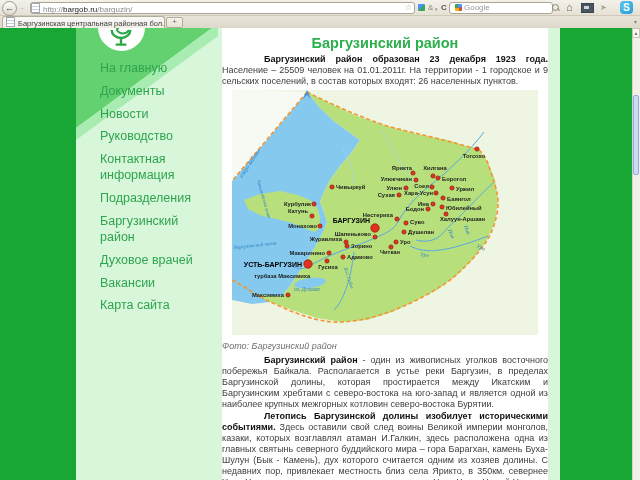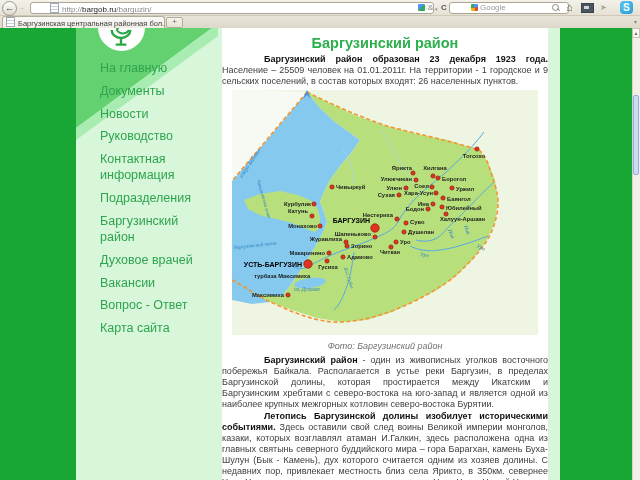--- a/index.html
+++ b/index.html
@@ -7,32 +7,32 @@
           font-family:"Liberation Sans",sans-serif; -webkit-font-smoothing:antialiased;}
   
   .navbar{position:absolute;left:0;top:0;width:640px;height:15px;
           background:linear-gradient(#f4f1ea,#e5e1d5);border-bottom:1px solid #cfc9ba;}
   .nav-btn{position:absolute;top:1px;width:13px;height:13px;border:1px solid #9b988d;border-radius:50%;
            background:linear-gradient(#fefefe,#dcd8cc);text-align:center;line-height:12px;font-size:9px;color:#3c4a52;}
   .fwd{left:16px;top:3px;width:10px;height:10px;border:none;border-radius:50%;background:transparent;
        color:#b9b5a9;font-size:8px;line-height:10px;}
   .urlbar{position:absolute;left:30px;top:2px;width:383px;height:10px;background:#fff;
           border:1px solid #aba593;border-radius:3px;font-size:8px;line-height:10px;color:#888;
-          padding-left:19px;white-space:nowrap;}
+          padding-left:0;white-space:nowrap;}
   .favicon{display:inline-block;width:7px;height:8px;background:#fff;border:1px solid #9fa8b8;
            vertical-align:-1px;margin-right:3px;
            background:repeating-linear-gradient(#fff 0 2px,#c8cfd9 2px 3px);}
   .url-domain{color:#222;}
   .url-star{position:absolute;right:2px;top:0;color:#b5b1a5;font-size:8px;}
   .tiny-ico{position:absolute;top:3px;font-size:8px;color:#8d897c;line-height:9px;}
   .color-ico{position:absolute;top:4px;width:7px;height:7px;border-radius:1px;
              background:linear-gradient(135deg,#4d90fe 50%,#35a854 50%);}
   .searchbox{position:absolute;left:449px;top:2px;width:97px;height:10px;background:#fff;
              border:1px solid #aba593;border-radius:3px;font-size:8px;line-height:10px;color:#9a9a9a;
-             padding-left:21px;white-space:nowrap;}
+             padding-left:5px;white-space:nowrap;}
   .glogo{display:inline-block;width:7px;height:7px;vertical-align:-1px;margin-right:2px;
          background:conic-gradient(#4d90fe 0 25%,#e8453c 25% 50%,#f3b400 50% 75%,#35a854 75%);border-radius:1px;}
   .mag{position:absolute;left:552px;top:4px;width:5px;height:5px;border:1.4px solid #8d897c;border-radius:50%;}
   .mag::after{content:"";position:absolute;left:4px;top:4px;width:3px;height:1.4px;background:#8d897c;transform:rotate(45deg);}
   .home-ico{position:absolute;left:566px;top:1px;font-size:11px;color:#6f6b5e;line-height:13px;}
   .win-ico{position:absolute;left:581px;top:3px;width:11px;height:8px;background:#4a5560;border:1px solid #3a444e;}
   .win-ico::after{content:"";position:absolute;left:2px;top:2px;width:5px;height:3px;background:#cfd6dd;}
   .plane-ico{position:absolute;left:600px;top:3px;font-size:8px;color:#a3a094;}
   .skype-ico{position:absolute;left:620px;top:1px;width:13px;height:13px;border-radius:4px;
              background:radial-gradient(circle at 35% 30%,#5ec8f0,#1f9ad8);color:#fff;font-weight:bold;
@@ -53,21 +53,21 @@
   .logo-circle{position:absolute;left:22px;top:-24px;width:47px;height:47px;border-radius:50%;background:#fff;}
   .menu{position:absolute;left:24px;top:32px;width:112px;}
   .menu-item{font-size:12.5px;line-height:1.3;color:#2ea44e;margin-bottom:6.5px;cursor:pointer;}
   .strip-right-light{position:absolute;left:548px;top:0;width:12px;height:452px;background:#d8f6da;}
   .strip-right-dark{position:absolute;left:560px;top:0;width:72px;height:452px;background:#18a734;}
   .content{position:absolute;left:222px;top:0;width:326px;height:452px;background:#fff;}
   .page-title{margin:7px 0 3px 0;text-align:center;font-size:14.5px;color:#2db04d;}
   .body-par{font-size:9px;line-height:11px;color:#3d3d3d;text-align:justify;margin:0 0 1px 0;}
   .body-par b{color:#111;margin-left:42px;}
   .map-wrap{width:306px;margin:3px auto 0 auto;}
-  .photo-caption{text-align:center;font-size:9px;font-style:italic;color:#6f6f6f;margin:2px 0 4px 0;}
+  .photo-caption{font-size:9px;font-style:italic;color:#6f6f6f;margin:2px 0 4px 0;}
   
   .town-dot{fill:#e2321f;stroke:#8c150c;stroke-width:0.7;}
   .town-label{font-family:"Liberation Sans",sans-serif;font-size:5.8px;font-weight:bold;fill:#1d1d1d;}
   .town-label.big{font-size:7px;fill:#000;}
   .water-label{font-family:"Liberation Serif",serif;font-style:italic;fill:#2f7ec2;}
   
   .scroll-track{position:absolute;left:632px;top:28px;width:8px;height:452px;background:#f3f0e9;border-left:1px solid #d8d3c6;}
   .scroll-up{position:absolute;left:632px;top:28px;width:8px;height:10px;background:#faf8f3;border:1px solid #c8c3b5;
              font-size:5px;color:#77736a;text-align:center;line-height:9px;box-sizing:border-box;}
   .scroll-thumb{position:absolute;left:633px;top:95px;width:6px;height:80px;background:#ccdcf6;
@@ -125,21 +125,20 @@
       <div class="menu">
           <div class="menu-item">На главную</div>
           <div class="menu-item">Документы</div>
           <div class="menu-item">Новости</div>
           <div class="menu-item">Руководство</div>
           <div class="menu-item">Контактная информация</div>
           <div class="menu-item">Подразделения</div>
           <div class="menu-item">Баргузинский район</div>
           <div class="menu-item">Духовое врачей</div>
           <div class="menu-item">Вакансии</div>
-          <div class="menu-item">Вопрос - Ответ</div>
           <div class="menu-item">Карта сайта</div>
         </div>
     </div>
 
     <div class="content">
       <h1 class="page-title">Баргузинский район</h1>
       <p class="body-par"><b>Баргузинский район образован 23 декабря 1923 года.</b><span> Население – 25509 человек на 01.01.2011г.  На территории - 1 городское и 9 сельских поселений, в состав которых входят: 26 населенных пунктов.</span></p>
 
       <div class="map-wrap">
         <svg width="306" height="245" viewBox="0 0 306 245">

